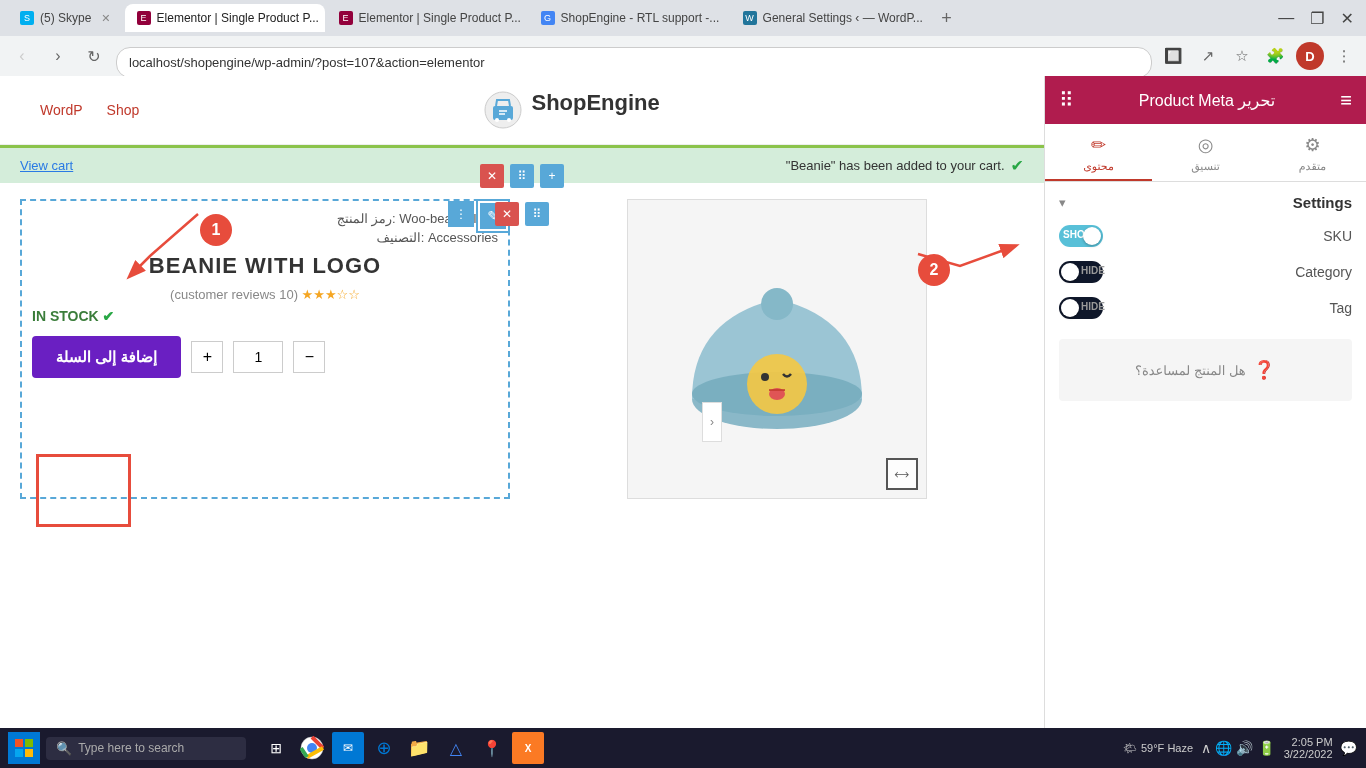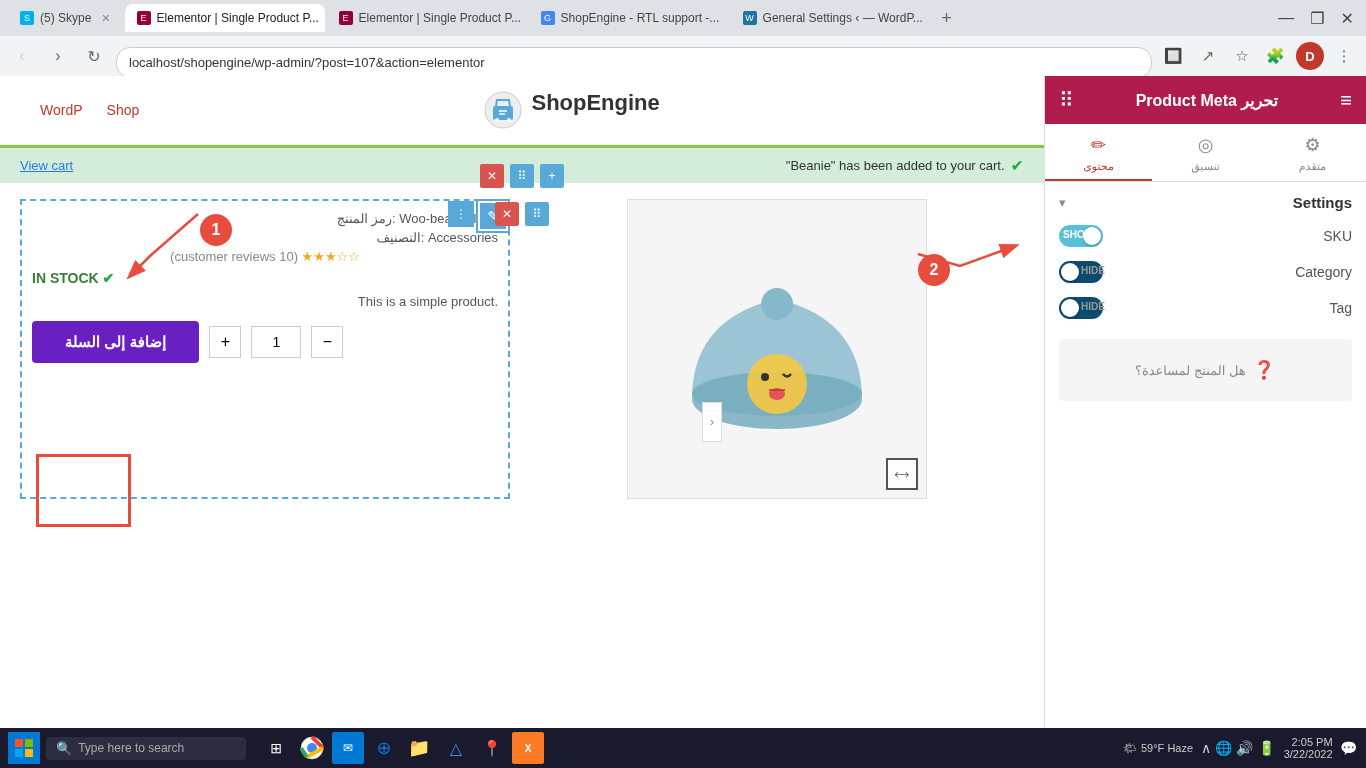--- a/index.html
+++ b/index.html
@@ -199,21 +199,21 @@
     .meta-row { text-align: right; font-size: 13px; color: #555; margin-bottom: 4px; }
     .product-title { text-align: center; font-size: 22px; font-weight: bold; color: #333; letter-spacing: 1px; margin: 8px 0; }
     .product-rating { text-align: center; color: #888; font-size: 13px; margin: 4px 0; }
     .stars { color: #f5a623; }
     .in-stock { color: #3a7d3a; font-size: 14px; font-weight: bold; margin: 6px 0; }
     .product-desc { text-align: right; color: #555; font-size: 13px; margin: 8px 0; }
     .price-row { text-align: center; margin: 8px 0; }
     .old-price { color: #999; text-decoration: line-through; font-size: 14px; }
     .new-price { color: #333; font-size: 22px; font-weight: bold; margin-left: 8px; }
     .add-to-cart-row { display: flex; align-items: center; gap: 10px; margin-top: 12px; justify-content: flex-start; }
-    .add-to-cart-btn { background: #6a1fc2; color: #fff; border: none; padding: 12px 33px; font-size: 15px; border-radius: 4px; cursor: pointer; font-weight: bold; }
+    .add-to-cart-btn { background: #6a1fc2; color: #fff; border: none; padding: 12px 24px; font-size: 15px; border-radius: 4px; cursor: pointer; font-weight: bold; }
     .qty-btn { width: 32px; height: 32px; border: 1px solid #ccc; background: #fff; cursor: pointer; font-size: 16px; display: flex; align-items: center; justify-content: center; }
     .qty-input { width: 50px; height: 32px; border: 1px solid #ccc; text-align: center; font-size: 14px; }
 
     
     .product-image-area {
       flex: 1;
       display: flex;
       align-items: center;
       justify-content: center;
       position: relative;
@@ -271,21 +271,21 @@
       background: #b01c4e;
       color: #fff;
       display: flex;
       align-items: center;
       justify-content: space-between;
       padding: 0 14px;
       height: 48px;
     }
     .panel-header-title {
       font-size: 16px;
-      font-weight: bold;
+      font-weight: normal;
       direction: rtl;
     }
     .panel-header-icon { font-size: 20px; color: #fff; cursor: pointer; }
     .panel-header-menu { font-size: 20px; color: #fff; cursor: pointer; }
 
     .panel-tabs {
       display: flex;
       border-bottom: 1px solid #ddd;
     }
     .panel-tab {
@@ -334,21 +334,21 @@
     }
     .setting-label { font-size: 14px; color: #555; }
     .toggle-container { display: flex; align-items: center; gap: 6px; }
     .toggle {
       width: 44px; height: 22px;
       border-radius: 11px;
       position: relative;
       cursor: pointer;
     }
     .toggle.on { background: #58c0d8; }
-    .toggle.off { background: #0c4a6e; }
+    .toggle.off { background: #0f172a; }
     .toggle-thumb {
       position: absolute;
       width: 18px; height: 18px;
       background: #fff;
       border-radius: 50%;
       top: 2px;
       transition: left 0.2s;
       box-shadow: 0 1px 3px rgba(0,0,0,0.3);
     }
     .toggle.on .toggle-thumb { left: 24px; }
@@ -561,32 +561,32 @@
 
           <div class="meta-row">
             <span>رمز المنتج</span>:
             <span>Woo-beanie-logo</span>
           </div>
           <div class="meta-row">
             <span>التصنيف</span>:
             <span>Accessories</span>
           </div>
 
+          <div class="product-title">BEANIE WITH LOGO</div>
 
           <div class="product-rating">
             <span>(customer reviews 10)</span>
             <span class="stars">★★★☆☆</span>
           </div>
 
           <div class="in-stock">
             <span>IN STOCK</span>
             <span style="color:#28a745;">✔</span>
           </div>
 
-          <div class="product-desc">This is a simple product.</div>
 
 
           <div class="add-to-cart-row">
             <button class="add-to-cart-btn">إضافة إلى السلة</button>
             <div class="qty-btn">+</div>
             <input class="qty-input" type="text" value="1" style="">
             <div class="qty-btn">−</div>
           </div>
         </div>
 

